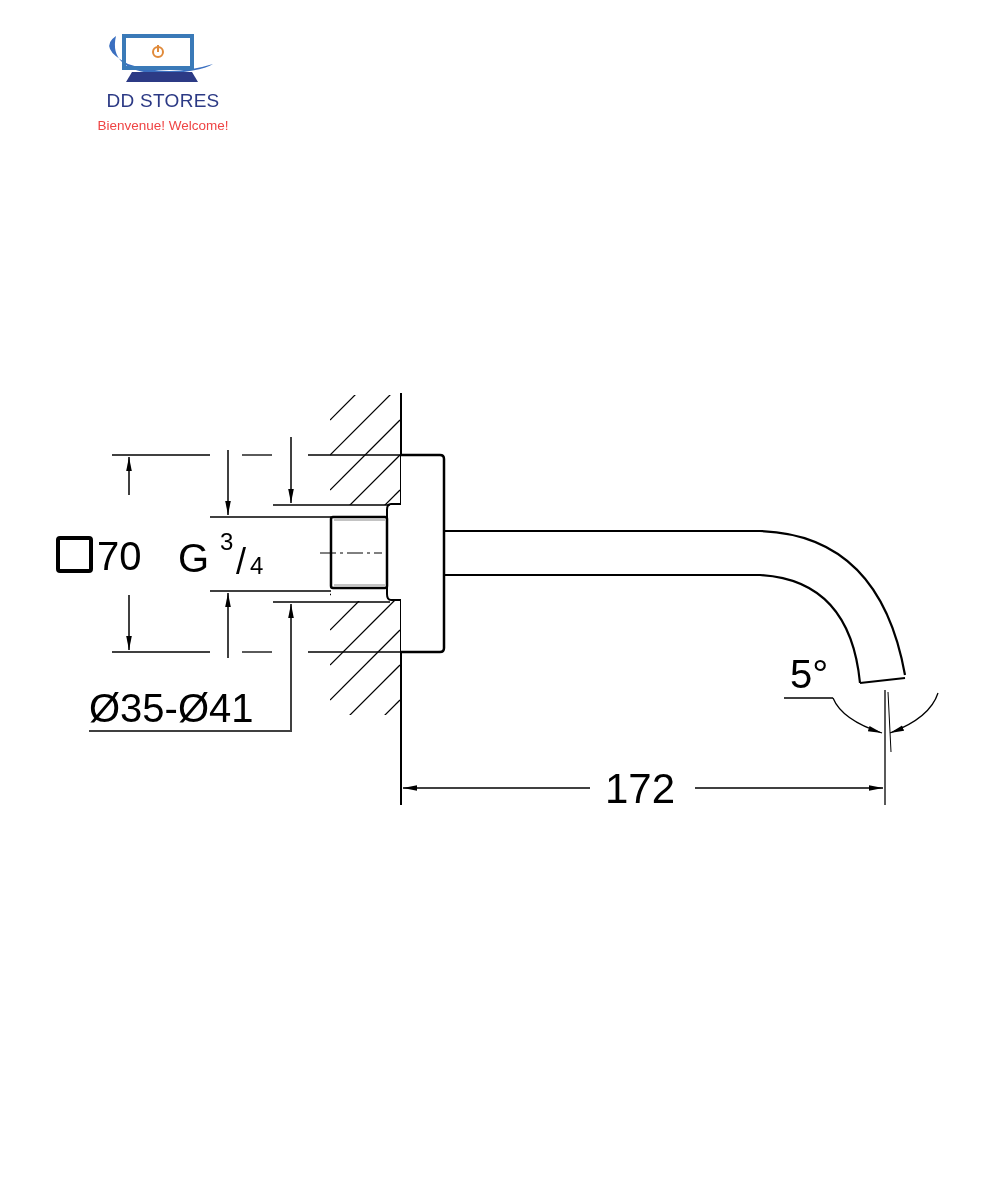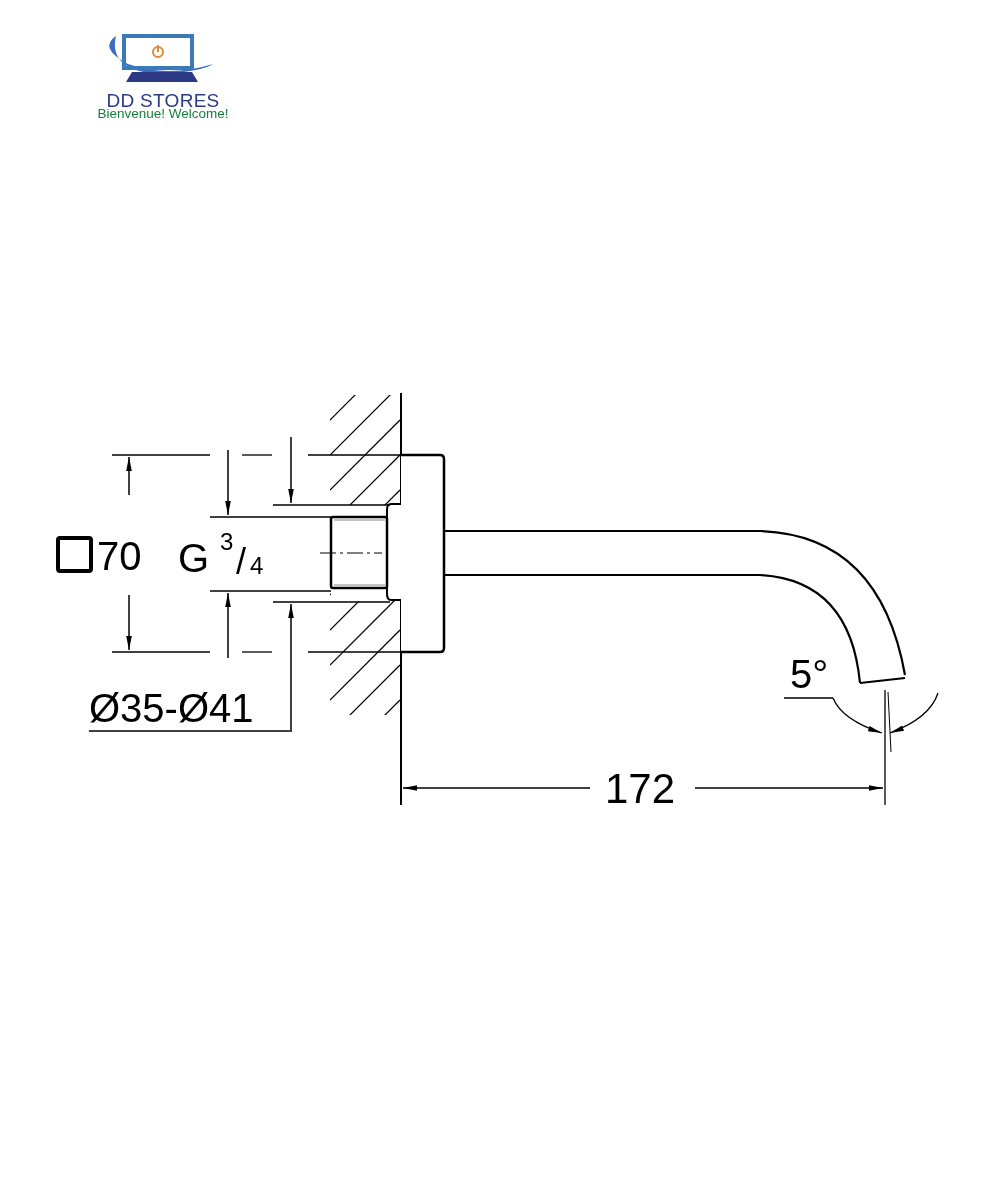--- a/index.html
+++ b/index.html
@@ -1,19 +1,19 @@
 <!DOCTYPE html>
 <html><head>
 <meta charset="utf-8">
 <style>
   html,body{margin:0;padding:0;background:#fff;}
   body{width:999px;height:1200px;position:relative;overflow:hidden;font-family:"Liberation Sans",sans-serif;}
   .logo{position:absolute;left:88px;top:30px;width:150px;height:110px;}
   .logo-title{position:absolute;left:0;top:60px;width:150px;text-align:center;font-size:19px;color:#2c3a85;letter-spacing:0.3px;}
-  .logo-sub{position:absolute;left:0;top:76px;width:150px;text-align:center;font-size:13.5px;color:#15803d;}
+  .logo-sub{position:absolute;left:0;top:88px;width:150px;text-align:center;font-size:13.5px;color:#ef4444;}
   svg.drw{position:absolute;left:0;top:0;}
   .dimtxt{font-family:"Liberation Sans",sans-serif;fill:#000;}
 </style>
 </head>
 <body>
 
 <div class="logo">
   <svg width="150" height="60" viewBox="0 0 150 60">
     <path d="M28 6 Q10 18 40 34 Q80 48 125 34 Q112 42 70 44 Q20 40 28 6Z" fill="#3a6fc0"></path>
     <rect x="36" y="6" width="68" height="32" fill="none" stroke="#3a7ab8" stroke-width="4"></rect>

